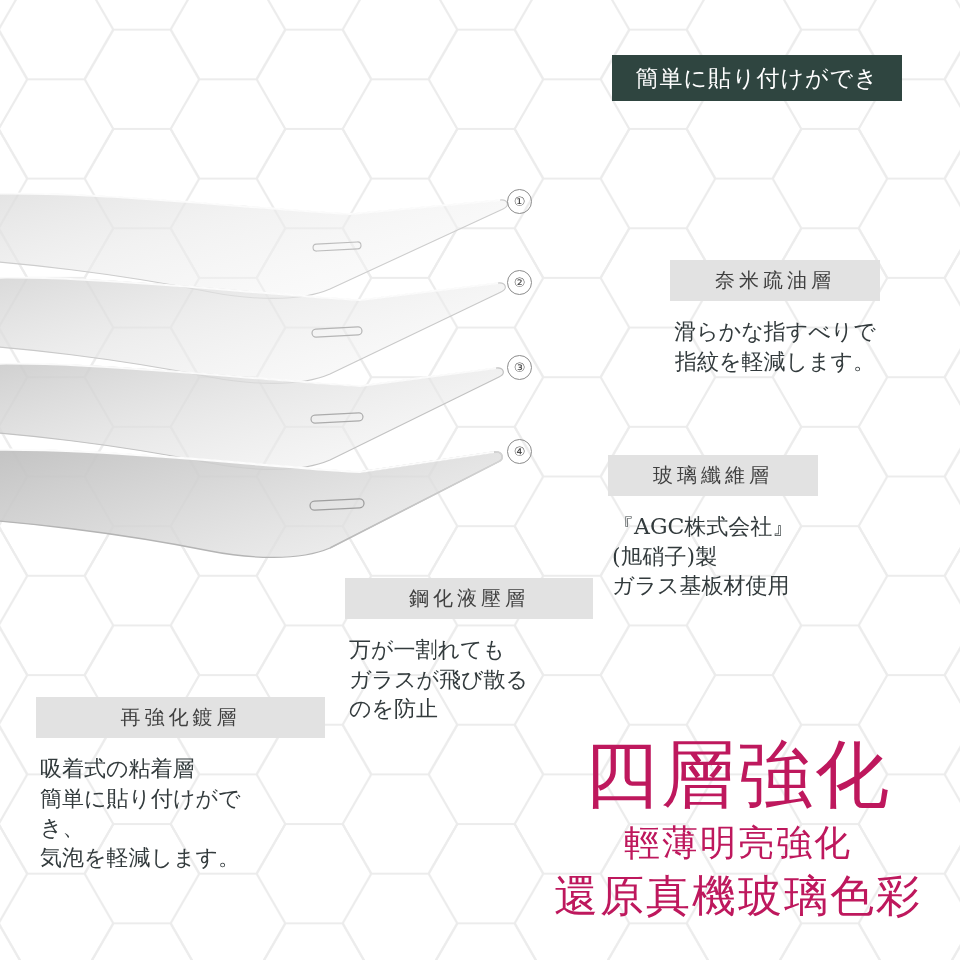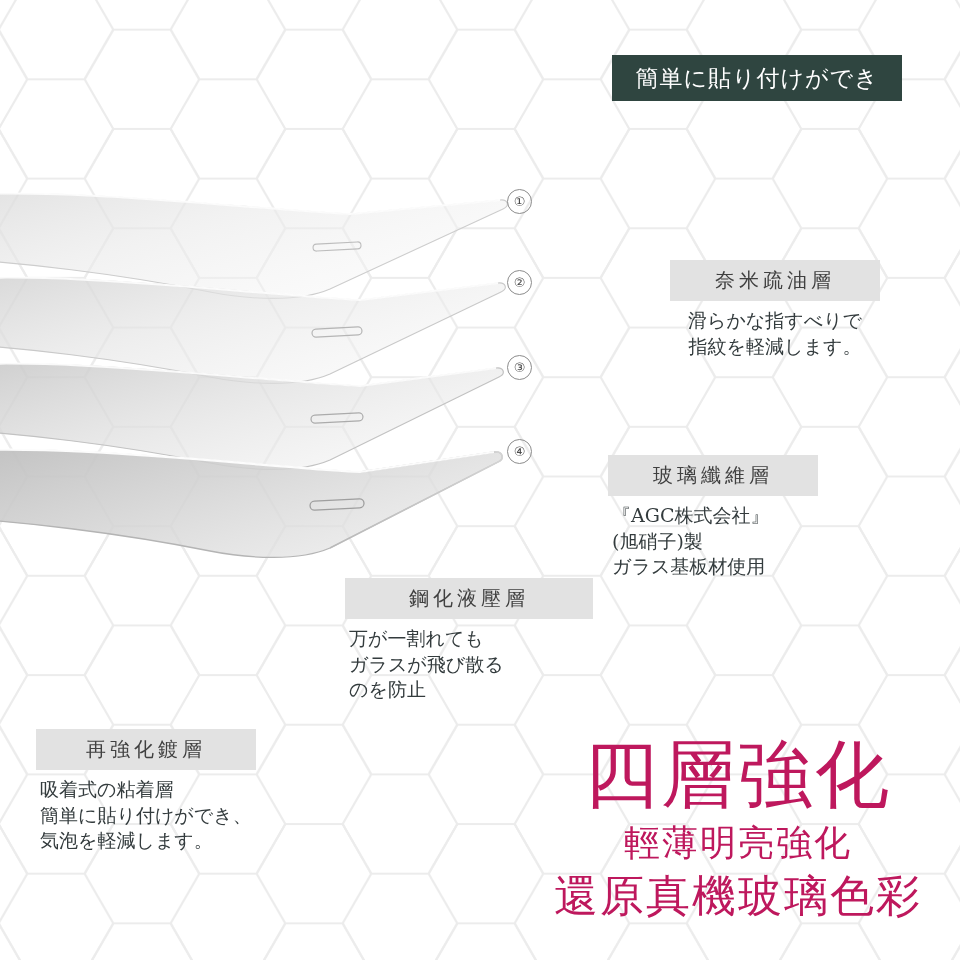--- a/index.html
+++ b/index.html
@@ -78,37 +78,37 @@
     font-size:20px;
     line-height:1;
     padding:10px 14px 11px;
     letter-spacing:4px;
     text-align:center;
     white-space:nowrap;
     box-sizing:border-box;
   }
   .desc{
     color:#333b3d;
-    font-size:19px;
+    font-size:22px;
     line-height:1.35;
-    margin-top:7px;
+    margin-top:16px;
     white-space:pre-line;
   }
   .desc.center{text-align:center;}
   .desc.left{text-align:left;padding-left:4px;}
 
   
   #info-oleophobic{left:670px;top:260px;width:210px;}
   #info-oleophobic .chip{width:210px;}
   #info-glassfiber{left:608px;top:455px;width:210px;}
   #info-glassfiber .chip{width:210px;}
   #info-tempered{left:345px;top:578px;width:210px;}
   #info-tempered .chip{width:248px;}
   #info-adhesive{left:36px;top:697px;width:245px;}
-  #info-adhesive .chip{width:220px;margin-top:32px;}
+  #info-adhesive .chip{width:289px;}
 
   
   #hero{
     position:absolute;
     right:38px;bottom:36px;
     z-index:6;
     text-align:center;
     color:#be185d;
   }
   .hero-main{

